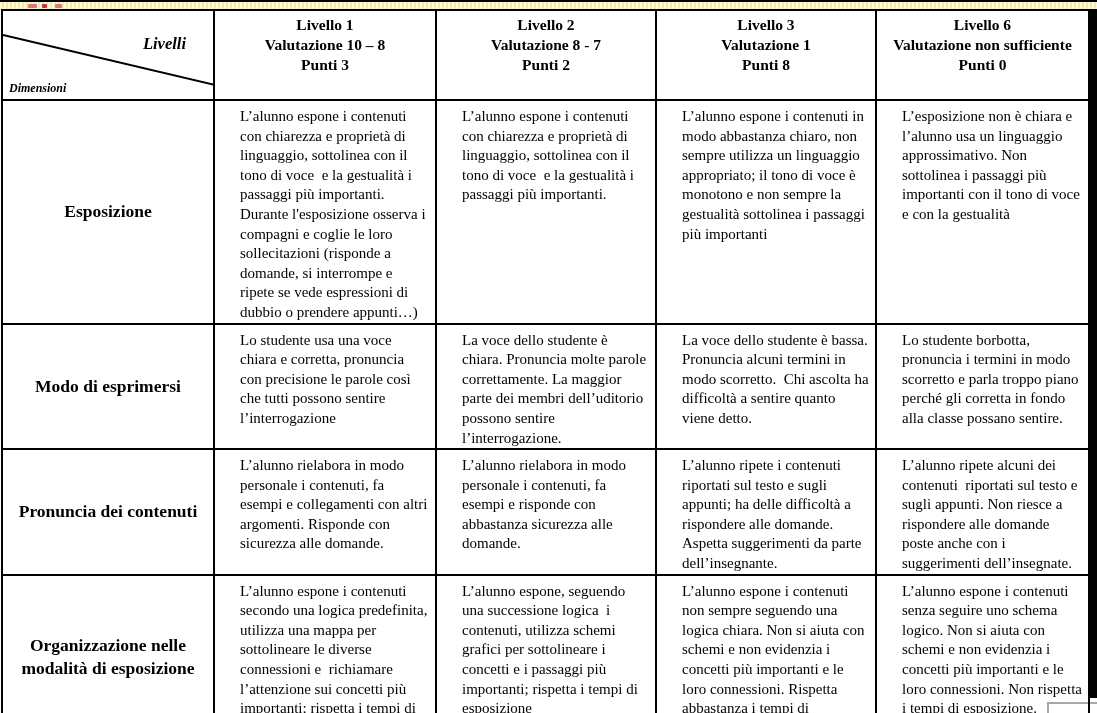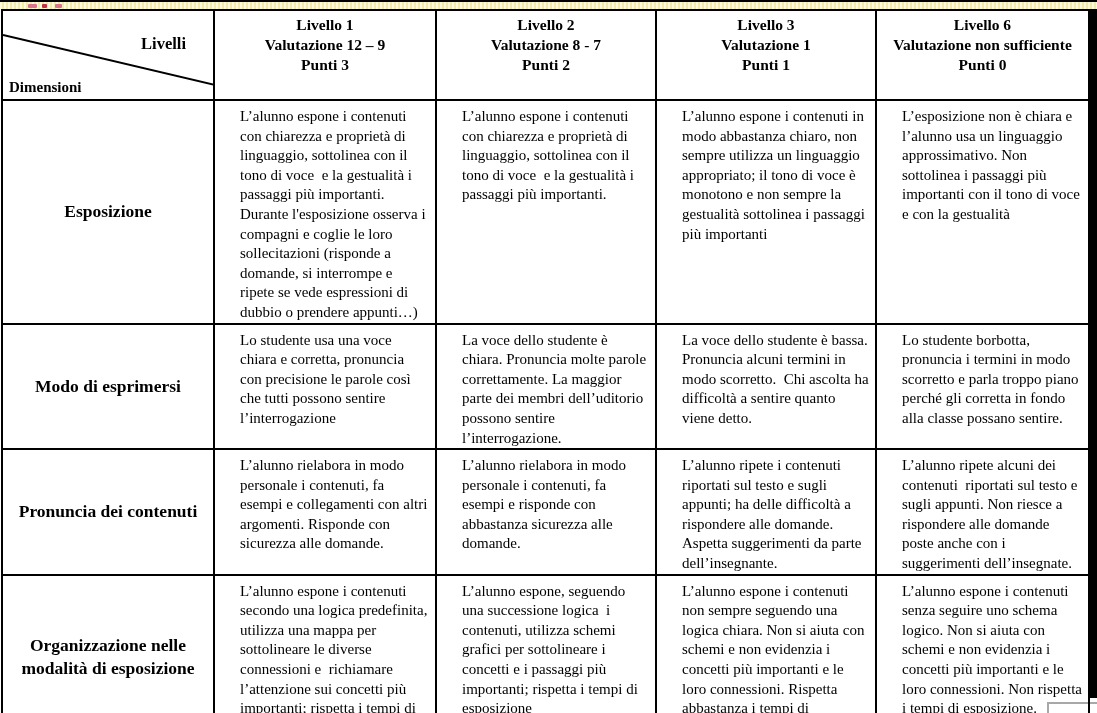--- a/index.html
+++ b/index.html
@@ -80,33 +80,33 @@
     line-height: 23px;
     padding: 16px 8px;
   }
   .body-cell {
     font-size: 15px;
     line-height: 19.6px;
     padding: 6px 6px 0 25px;
     white-space: pre-wrap;
   }
   
-  .corner-cell { position: relative; padding: 0; }
+  .corner-cell { position: relative; padding: 0; font-style: italic; }
   .corner-cell svg { position: absolute; top: 0; left: 0; }
   .corner-livelli {
     position: absolute;
     top: 23px; right: 27px;
     font-weight: bold;
     font-size: 16.5px;
   }
   .corner-dimensioni {
     position: absolute;
     bottom: 3px; left: 6px;
     font-weight: bold;
-    font-size: 15px;
+    font-size: 12px;
   }
 </style>
 </head>
 <body>
 
 <div class="screen">
 
   <div class="top-strip">
     <span class="artifact a1"></span>
     <span class="artifact a2"></span>
@@ -128,32 +128,32 @@
         <tr class="hdr-row">
       <td class="corner-cell">
         <svg width="212" height="86" viewBox="0 0 212 86">
           <line x1="0" y1="24" x2="212" y2="74" stroke="#000" stroke-width="2"></line>
         </svg>
         <span class="corner-livelli">Livelli</span>
         <span class="corner-dimensioni">Dimensioni</span>
       </td>
       <td class="header-cell">
         <div>Livello 1</div>
-        <div>Valutazione 12 – 9</div>
+        <div>Valutazione 10 – 8</div>
         <div>Punti 3</div>
       </td>
       <td class="header-cell">
         <div>Livello 2</div>
         <div>Valutazione 8 - 7</div>
         <div>Punti 2</div>
       </td>
       <td class="header-cell">
         <div>Livello 3</div>
         <div>Valutazione 1</div>
-        <div>Punti 1</div>
+        <div>Punti 8</div>
       </td>
       <td class="header-cell">
         <div>Livello 6</div>
         <div>Valutazione non sufficiente</div>
         <div>Punti 0</div>
       </td>
     </tr>
 
     <tr class="row-0">
       <td class="dim-cell">Esposizione</td>

